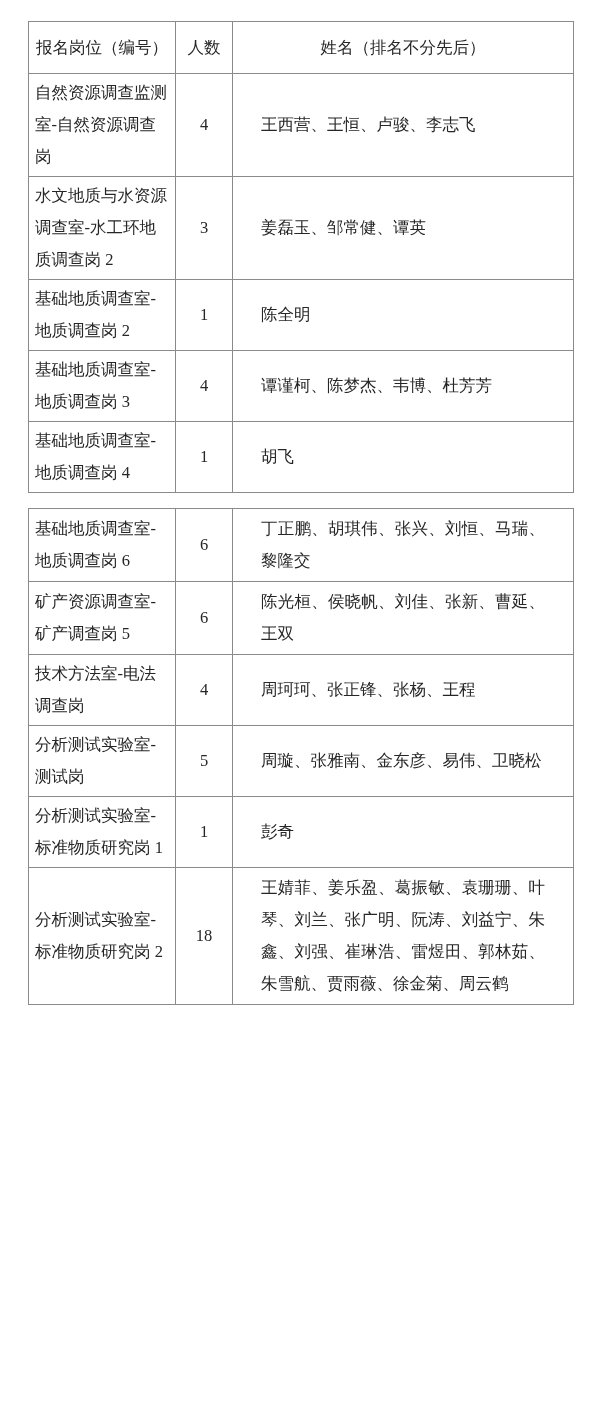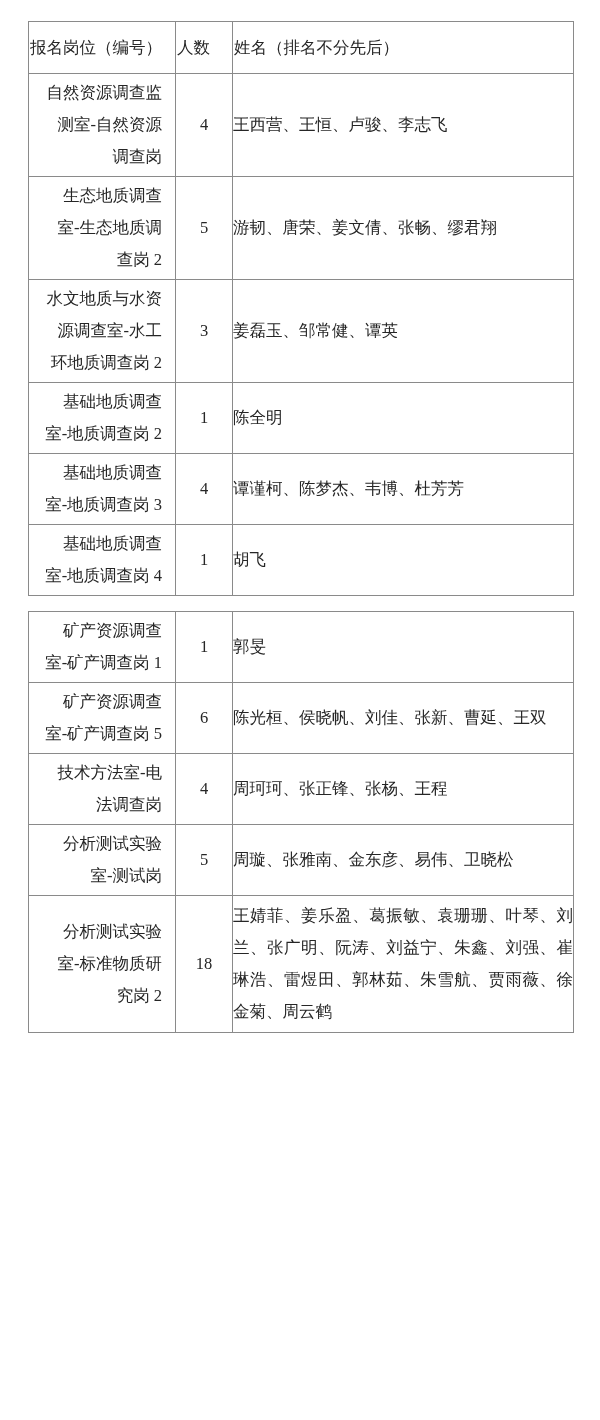--- a/index.html
+++ b/index.html
@@ -32,35 +32,35 @@
   col.c3 { width: 341px; }
   td {
     border: 1px solid #8a8a8a;
     vertical-align: middle;
     font-size: 16.5px;
     font-weight: normal;
     box-sizing: border-box;
     word-break: break-all;
   }
   thead tr { height: 52px; }
-  thead td { text-align: left; }
+  thead td { text-align: center; }
   tr.data-row { height: 71px; }
   td.pos {
-    text-align: right;
+    text-align: left;
     line-height: 32px;
-    padding: 3px 13px;
+    padding: 3px 6px;
   }
   td.cnt {
     text-align: center;
     line-height: 32px;
   }
   td.names {
     text-align: justify;
     line-height: 32px;
-    padding: 4px 0;
+    padding: 4px 28px;
   }
 </style>
 </head>
 <body>
 
 <div class="page">
 
   <table class="roster">
     <colgroup>
         <col class="c1">
@@ -72,25 +72,20 @@
         <td>报名岗位（编号）</td>
         <td>人数</td>
         <td>姓名（排名不分先后）</td>
       </tr>
     </thead>
     <tbody>
         <tr class="data-row">
           <td class="pos">自然资源调查监测室-自然资源调查岗</td>
           <td class="cnt">4</td>
           <td class="names">王西营、王恒、卢骏、李志飞</td>
-        </tr>
-        <tr class="data-row">
-          <td class="pos">生态地质调查室-生态地质调查岗 2</td>
-          <td class="cnt">5</td>
-          <td class="names">游韧、唐荣、姜文倩、张畅、缪君翔</td>
         </tr>
         <tr class="data-row">
           <td class="pos">水文地质与水资源调查室-水工环地质调查岗 2</td>
           <td class="cnt">3</td>
           <td class="names">姜磊玉、邹常健、谭英</td>
         </tr>
         <tr class="data-row">
           <td class="pos">基础地质调查室-地质调查岗 2</td>
           <td class="cnt">1</td>
           <td class="names">陈全明</td>
@@ -109,40 +104,45 @@
   </table>
 
   <table class="roster second">
     <colgroup>
         <col class="c1">
         <col class="c2">
         <col class="c3">
       </colgroup>
     <tbody>
         <tr class="data-row">
-          <td class="pos">矿产资源调查室-矿产调查岗 1</td>
-          <td class="cnt">1</td>
-          <td class="names">郭旻</td>
+          <td class="pos">基础地质调查室-地质调查岗 6</td>
+          <td class="cnt">6</td>
+          <td class="names">丁正鹏、胡琪伟、张兴、刘恒、马瑞、黎隆交</td>
         </tr>
         <tr class="data-row">
           <td class="pos">矿产资源调查室-矿产调查岗 5</td>
           <td class="cnt">6</td>
           <td class="names">陈光桓、侯晓帆、刘佳、张新、曹延、王双</td>
         </tr>
         <tr class="data-row">
           <td class="pos">技术方法室-电法调查岗</td>
           <td class="cnt">4</td>
           <td class="names">周珂珂、张正锋、张杨、王程</td>
         </tr>
         <tr class="data-row">
           <td class="pos">分析测试实验室-测试岗</td>
           <td class="cnt">5</td>
           <td class="names">周璇、张雅南、金东彦、易伟、卫晓松</td>
         </tr>
         <tr class="data-row">
+          <td class="pos">分析测试实验室-标准物质研究岗 1</td>
+          <td class="cnt">1</td>
+          <td class="names">彭奇</td>
+        </tr>
+        <tr class="data-row">
           <td class="pos">分析测试实验室-标准物质研究岗 2</td>
           <td class="cnt">18</td>
           <td class="names">王婧菲、姜乐盈、葛振敏、袁珊珊、叶琴、刘兰、张广明、阮涛、刘益宁、朱鑫、刘强、崔琳浩、雷煜田、郭林茹、朱雪航、贾雨薇、徐金菊、周云鹤</td>
         </tr>
       </tbody>
   </table>
 
 </div>
 
 </body></html>

